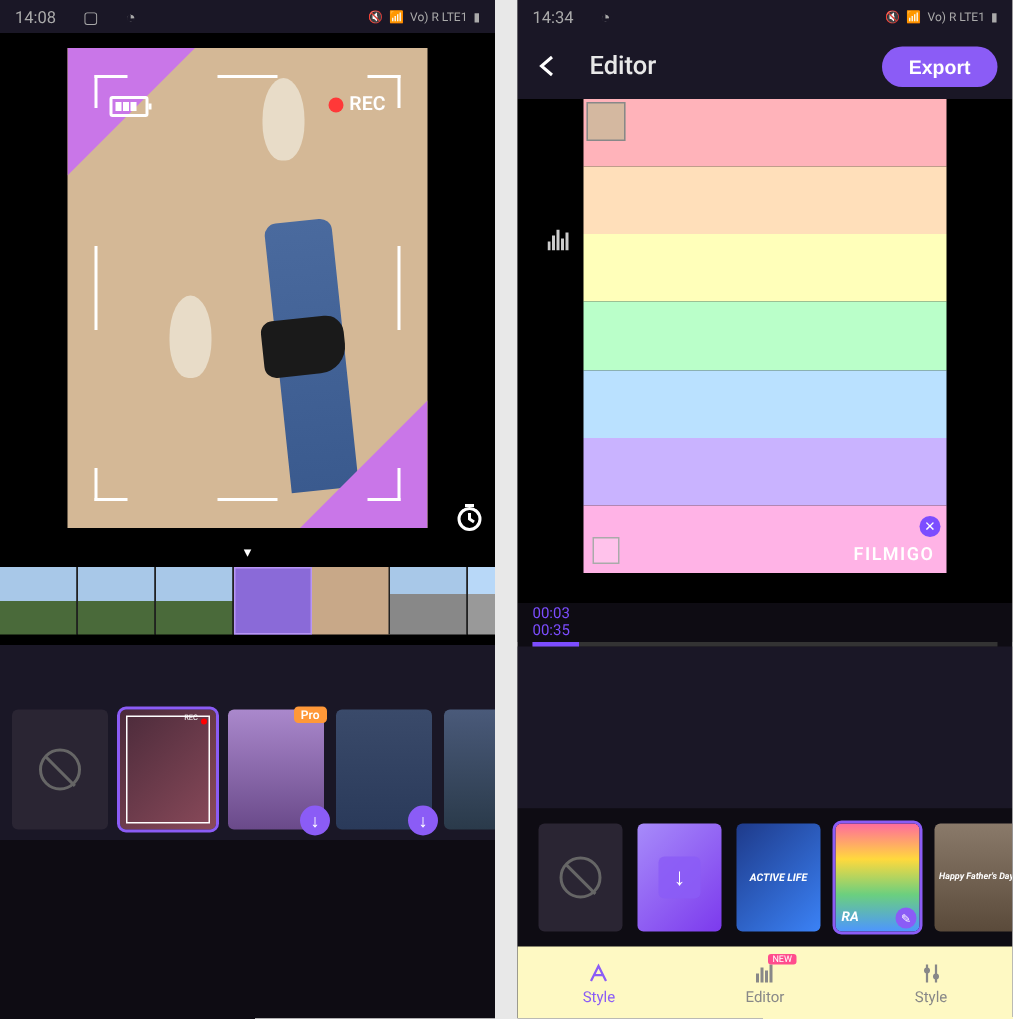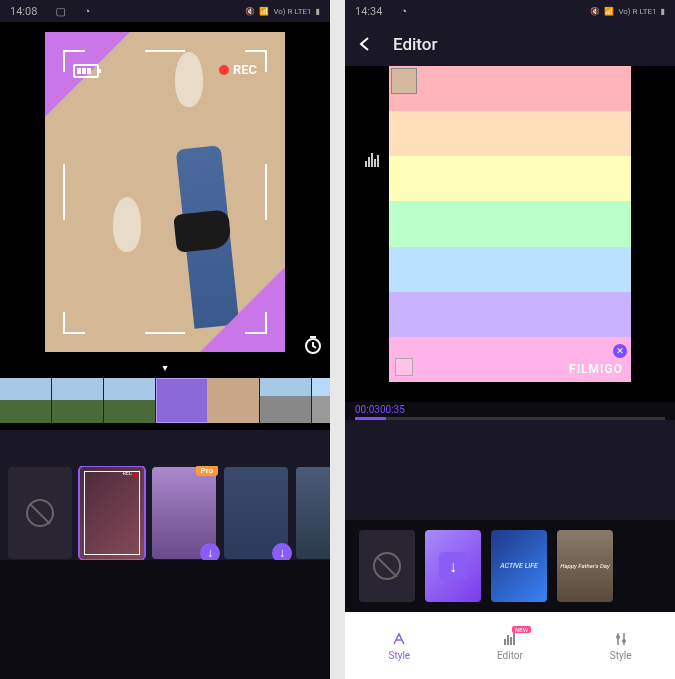--- a/index.html
+++ b/index.html
@@ -40,32 +40,32 @@
   .shoe { position: absolute; top: 180px; left: 130px; width: 55px; height: 38px; background: #1a1a1a; border-radius: 8px 12px 18px 8px; transform: rotate(-6deg); }
   .timer-icon { position: absolute; bottom: 6px; right: 6px; width: 22px; height: 22px; color: #fff; }
   .eq-icon { position: absolute; top: 86px; left: 20px; color: #ddd; }
   .preview.editor { flex: 0 0 336px; align-items: flex-start; padding-top: 0; }
   .rainbow { width: 242px; height: 316px; position: relative; display: flex; flex-direction: column; margin-top: 0; }
   .stripe { flex: 1; }
   .rainbow-tile { position: absolute; top: 2px; left: 2px; width: 26px; height: 26px; background: #d4b8a0; border: 1px solid #888; }
   .watermark { position: absolute; bottom: 6px; right: 8px; color: #fff; font-size: 12px; font-weight: 600; letter-spacing: 1px; }
   .wm-close { position: absolute; bottom: 24px; right: 4px; width: 14px; height: 14px; background: #7c4dff; border-radius: 50%; color: #fff; font-size: 9px; display: flex; align-items: center; justify-content: center; }
   .wm-img { position: absolute; bottom: 6px; left: 6px; width: 18px; height: 18px; border: 1px solid #aaa; background: rgba(255,255,255,0.2); }
-  .time-row { display: flex; justify-content: flex-start; padding: 2px 10px; font-size: 10px; color: #7c4dff; background: #0e0c13; }
+  .time-row { display: flex; justify-content: flex-start; padding: 2px 10px; font-size: 10px; color: #7c4dff; background: #0e0c13; flex-direction: column; }
   .progress { height: 3px; background: #333; position: relative; margin: 0 10px; }
   .progress-in { position: absolute; left: 0; width: 10%; height: 100%; background: #7c4dff; }
   .timeline { height: 68px; background: #000; display: flex; align-items: center; overflow: hidden; position: relative; padding-top: 8px; }
   .timeline-marker { position: absolute; top: 0; left: 50%; color: #fff; font-size: 10px; transform: translateX(-50%); }
   .tl-thumb { flex: 0 0 52px; height: 45px; background: #6a8a5a; margin: 0; border-right: 1px solid #222; }
   .tl-thumb.t1 { background: linear-gradient(#a8c8e8 50%, #4a6a3a 50%); }
   .tl-thumb.sel { background: #8a6ad8; border: 1px solid #b896f5; }
   .spacer { flex: 1; background: #1a1726; }
   .spacer2 { flex: 0 0 36px; background: #1a1726; }
   .effect-row { height: 94px; background: #1a1726; display: flex; align-items: center; gap: 8px; padding: 0 8px; overflow: hidden; }
-  .effect-item { width: 64px; height: 92px; background: #2a2533; border-radius: 4px; position: relative; flex-shrink: 0; display: flex; align-items: center; justify-content: center; }
+  .effect-item { width: 64px; height: 80px; background: #2a2533; border-radius: 4px; position: relative; flex-shrink: 0; display: flex; align-items: center; justify-content: center; }
   .effect-item.none { background: #2a2533; }
   .none-circ { width: 28px; height: 28px; border: 2px solid #666; border-radius: 50%; position: relative; }
   .none-circ::after { content:''; position: absolute; top: 50%; left: -2px; right: -2px; height: 2px; background: #666; transform: rotate(45deg); }
   .effect-item.selected { outline: 2px solid #8b5cf6; }
   .ef-dl { position: absolute; bottom: -4px; right: -4px; width: 20px; height: 20px; background: #8b5cf6; border-radius: 50%; color: #fff; display: flex; align-items: center; justify-content: center; font-size: 12px; }
   .ef-dl-big { position: absolute; top: 50%; left: 50%; transform: translate(-50%,-50%); width: 28px; height: 28px; background: rgba(139,92,246,0.85); border-radius: 4px; color: #fff; display: flex; align-items: center; justify-content: center; }
   .pro-badge { position: absolute; top: -2px; right: -2px; background: #ff9838; color: #fff; font-size: 8px; padding: 1px 5px; border-radius: 3px; font-weight: 600; }
   .ef-bg1 { background: linear-gradient(135deg, #4a2a3a, #8a4a5a); }
   .ef-bg2 { background: linear-gradient(#aa88cc, #6a4a8a); }
   .ef-bg3 { background: linear-gradient(#3a4a6a, #2a3a5a); }
@@ -73,23 +73,23 @@
   .ef-rec-frame { position: absolute; inset: 4px; border: 1px solid #fff; }
   .ef-rec-dot { position: absolute; top: 6px; right: 6px; width: 4px; height: 4px; background: red; border-radius: 50%; }
   .ef-rec-txt { position: absolute; top: 3px; right: 12px; color: #fff; font-size: 5px; }
   .style-row { height: 92px; background: #0e0c13; display: flex; align-items: center; gap: 10px; padding: 0 14px; overflow: hidden; }
   .style-item { width: 56px; height: 72px; border-radius: 4px; position: relative; flex-shrink: 0; display: flex; align-items: center; justify-content: center; overflow: hidden; }
   .st1 { background: #2a2533; }
   .st2 { background: linear-gradient(135deg, #a78bfa, #7c3aed); }
   .st3 { background: linear-gradient(135deg, #1e3a8a, #3b82f6); display: flex; align-items: center; justify-content: center; }
   .st4 { background: linear-gradient(180deg, #ff6b9d 0%, #ffd93d 33%, #6bcf7f 66%, #4d96ff 100%); }
   .st5 { background: linear-gradient(#8a7a6a, #5a4a3a); }
-  .st-label { color: #fff; font-size: 7px; font-weight: 400; text-align: center; font-style: italic; line-height: 1; }
+  .st-label { color: #fff; font-size: 7px; font-weight: 700; text-align: center; font-style: italic; line-height: 1; }
   .st-edit { position: absolute; bottom: 2px; right: 2px; width: 14px; height: 14px; background: #8b5cf6; border-radius: 50%; color: #fff; font-size: 8px; display: flex; align-items: center; justify-content: center; }
-  .bottom-tabs { height: 67px; background: #ffffff; display: flex; justify-content: space-around; align-items: center; }
+  .bottom-tabs { height: 48px; background: #fef9c3; display: flex; justify-content: space-around; align-items: center; }
   .tab { display: flex; flex-direction: column; align-items: center; gap: 2px; color: #888; font-size: 10px; cursor: pointer; position: relative; }
   .tab.active { color: #8b5cf6; }
   .tab-icon { width: 18px; height: 18px; display: flex; align-items: center; justify-content: center; }
   .new-badge { position: absolute; top: -4px; right: -8px; background: #ff4d8d; color: #fff; font-size: 6px; padding: 0 3px; border-radius: 2px; }
 </style>
 </head>
 <body>
 
 <div class="phone left">
   <div class="status-bar">
@@ -183,20 +183,21 @@
       <span>▮</span>
     </div>
   </div>
   <div class="header">
     <div class="back-arrow">
       <svg width="18" height="18" viewBox="0 0 18 18">
           <path d="M12 3 L5 9 L12 15" stroke="#fff" stroke-width="2" fill="none"></path>
         </svg>
     </div>
     <div class="header-title">Editor</div>
+    <button class="export-btn">Export</button>
   </div>
   <div class="preview editor">
     <div class="eq-icon">
       <svg width="16" height="14" viewBox="0 0 16 14">
           <rect x="0" y="8" width="2" height="6" fill="#ccc"></rect>
           <rect x="3" y="4" width="2" height="10" fill="#ccc"></rect>
           <rect x="6" y="0" width="2" height="14" fill="#ccc"></rect>
           <rect x="9" y="6" width="2" height="8" fill="#ccc"></rect>
           <rect x="12" y="2" width="2" height="12" fill="#ccc"></rect>
         </svg>
@@ -226,20 +227,24 @@
   <div class="style-row">
     <div class="style-item st1">
       <div class="none-circ"></div>
     </div>
     <div class="style-item st2">
       <div class="ef-dl-big">↓</div>
     </div>
     <div class="style-item st3">
       <span class="st-label">ACTIVE LIFE</span>
     </div>
+    <div class="style-item st4" style="outline:2px solid #8b5cf6">
+      <span class="st-label" style="position:absolute;bottom:4px;left:4px;font-size:9px">RA</span>
+      <div class="st-edit">✎</div>
+    </div>
     <div class="style-item st5">
       <span class="st-label" style="font-size:6px">Happy Father's Day</span>
     </div>
 
   </div>
   <div class="bottom-tabs">
     <div class="tab active">
       <div class="tab-icon">
         <svg width="16" height="16" viewBox="0 0 16 16">
             <path d="M3 13 L8 3 L13 13 M5 9 h6" stroke="currentColor" stroke-width="1.5" fill="none"></path>

